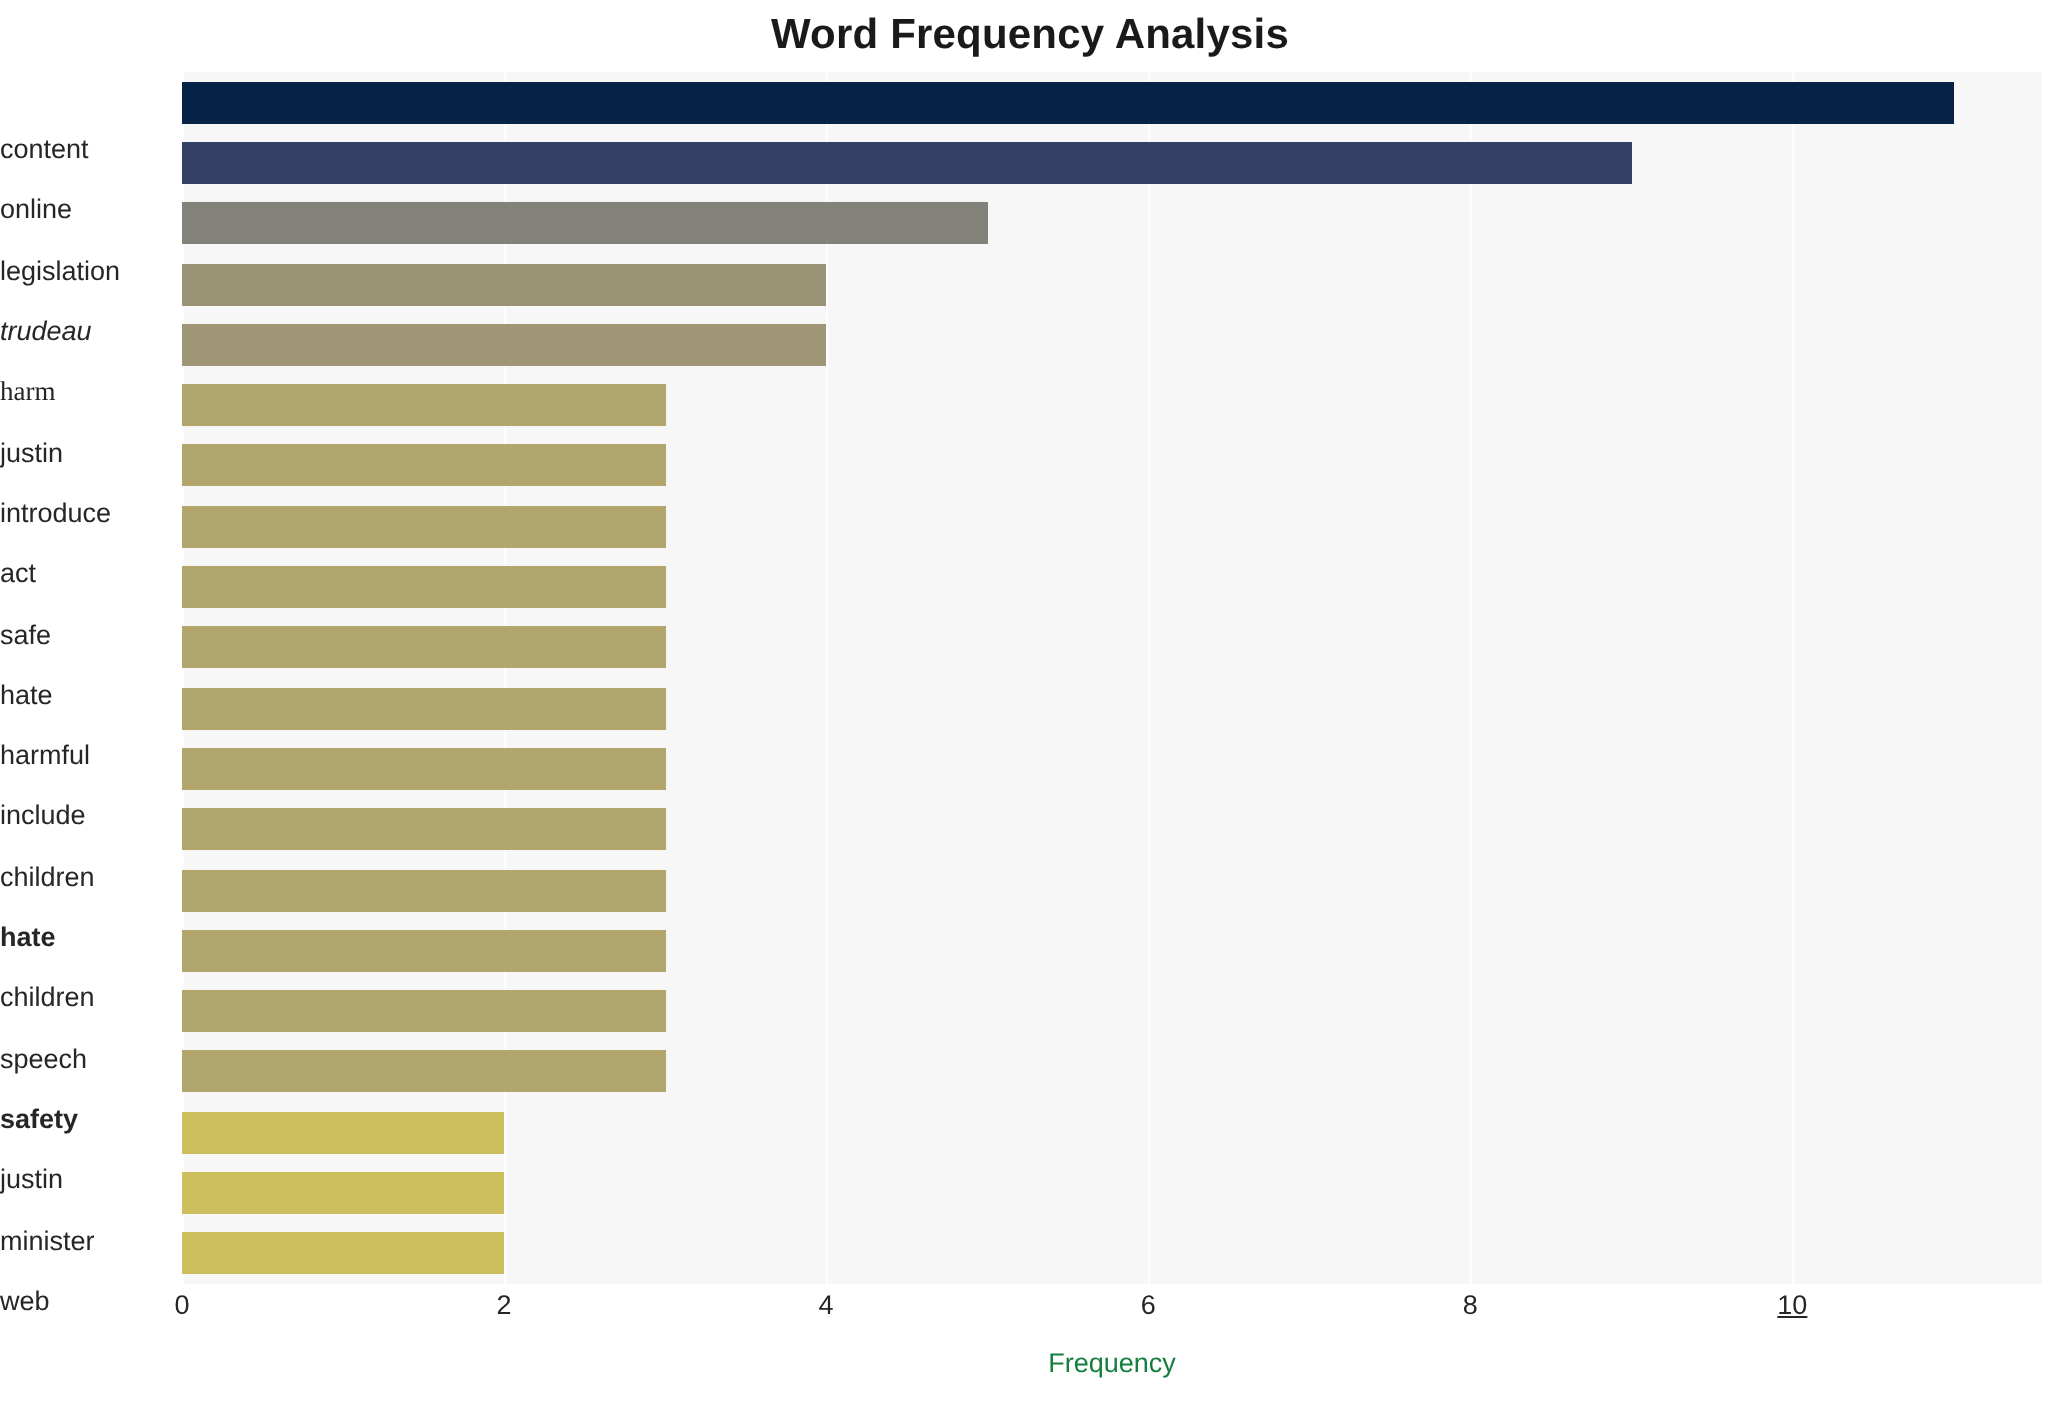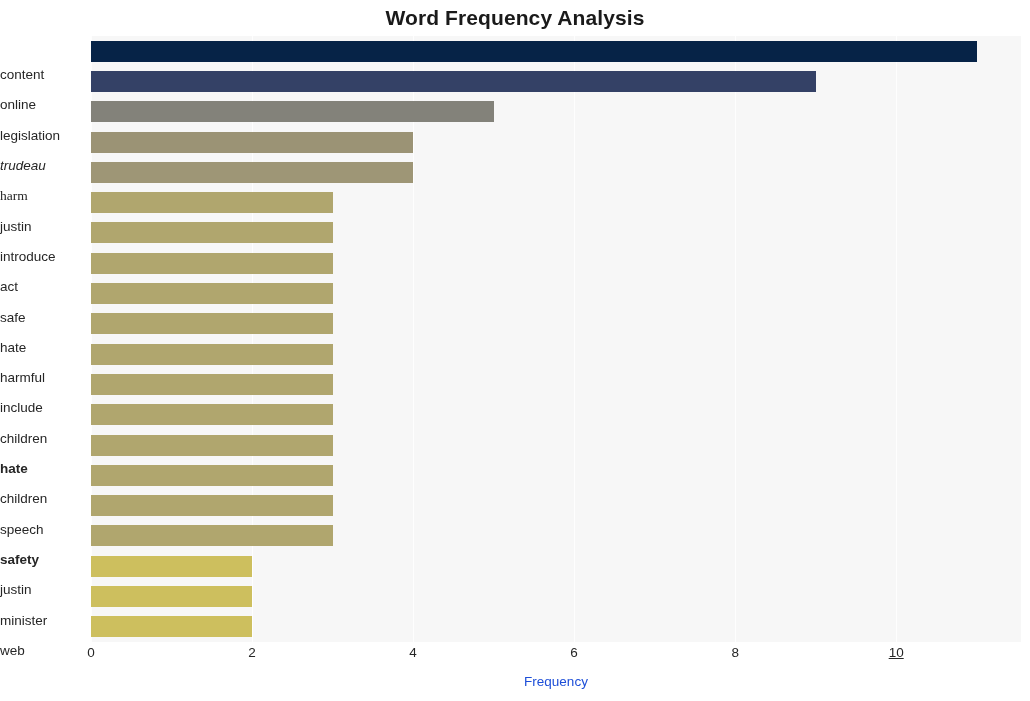--- a/index.html
+++ b/index.html
@@ -103,21 +103,21 @@
     white-space: nowrap;
   }
 
   .xaxis-label {
     position: absolute;
     left: 91px;
     top: 674px;
     width: 930px;
     text-align: center;
     font-size: 13.5px;
-    color: #1d4ed8;
+    color: #15803d;
   }
 </style>
 </head>
 <body>
 
 <div class="figure">
 
   <div class="chart-title">Word Frequency Analysis</div>
 
   <div class="plot-area">

